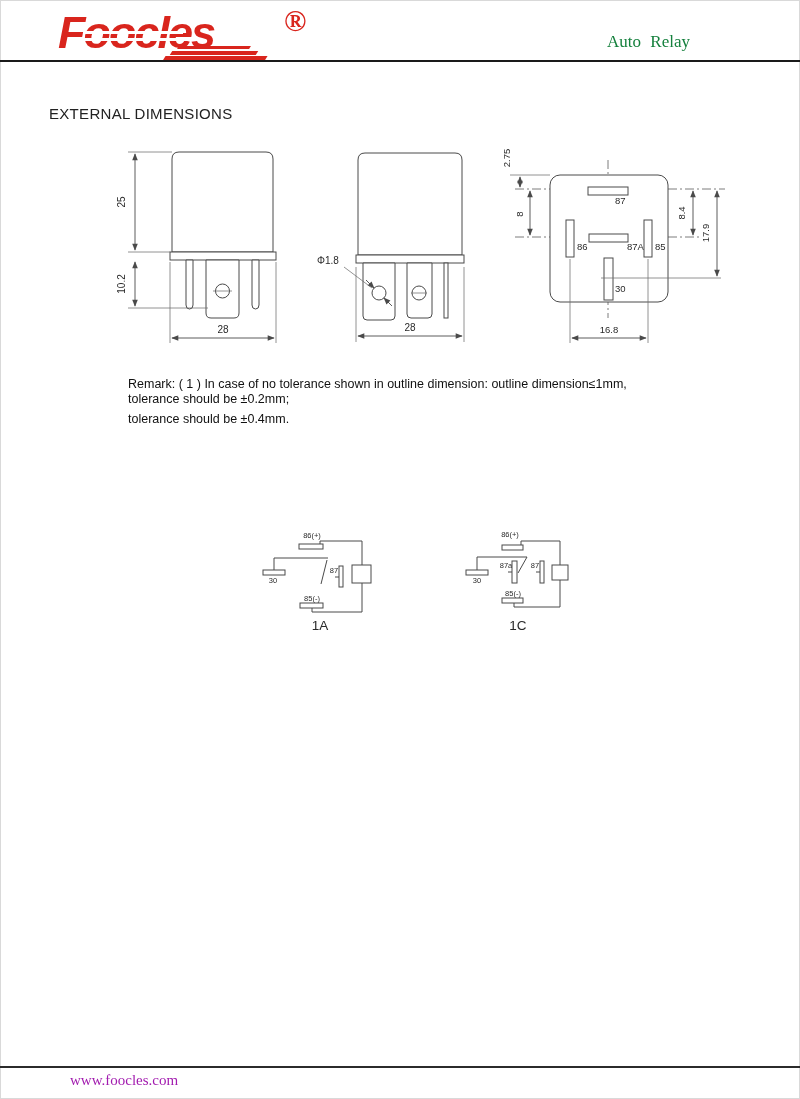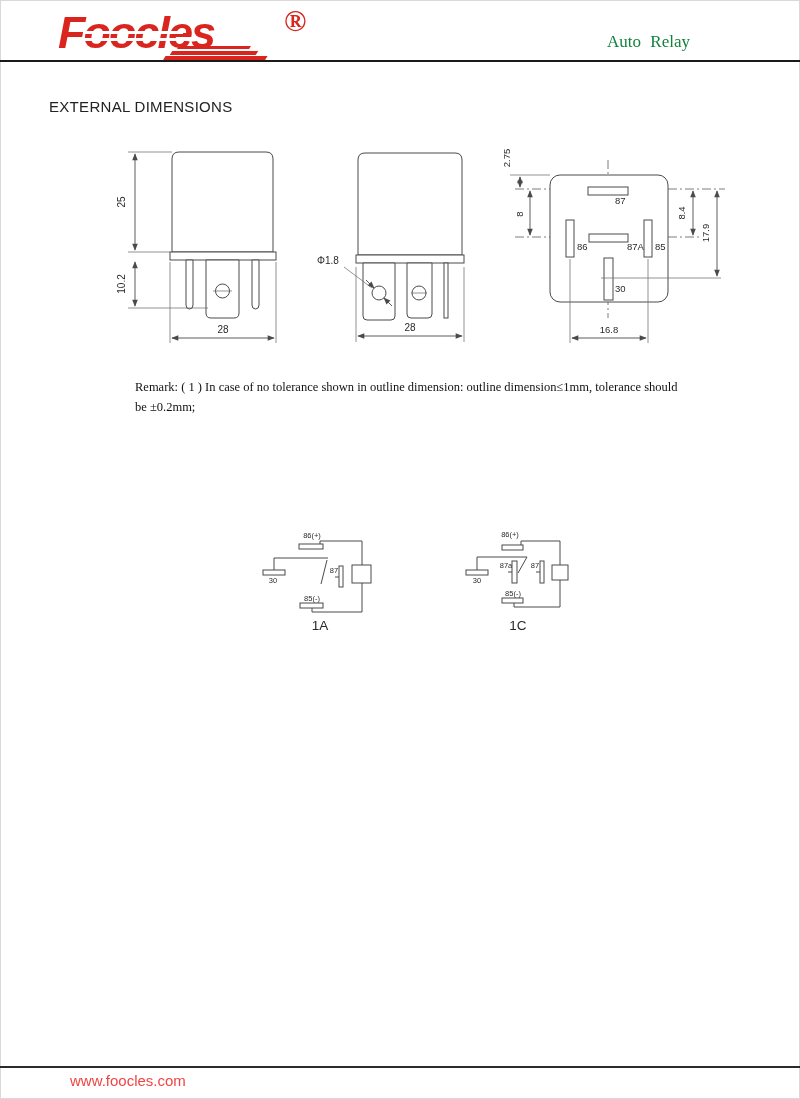--- a/index.html
+++ b/index.html
@@ -25,49 +25,49 @@
   .logo-reg {
     position:absolute; left:226px; top:-4px; color:#d9251d;
     font-size:30px; font-family:"Liberation Serif", serif; font-weight:bold;
   }
   .doc-title {
     position:absolute; right:110px; top:32px; color:#15803d;
     font-family:"Liberation Serif", serif; font-size:17px; word-spacing:5px;
   }
   .rule-top { position:absolute; left:0; top:60px; width:800px; height:2px; background:#1a1a1a; }
   
-  .section-title { position:absolute; left:49px; top:98px; font-size:15px; color:#222; letter-spacing:.3px; }
+  .section-title { position:absolute; left:49px; top:105px; font-size:15px; color:#222; letter-spacing:.3px; }
   
   .draw { position:absolute; }
   #v1 { left:113px; top:136px; }
   #v2 { left:310px; top:136px; }
   #v3 { left:497px; top:136px; }
   #c1 { left:250px; top:520px; }
   #c2 { left:450px; top:520px; }
   .s   { stroke:#4a4a4a; stroke-width:1; fill:none; }
   .sw  { stroke:#4a4a4a; stroke-width:1; fill:#fff; }
   .thin{ stroke:#6e6e6e; stroke-width:.75; fill:none; }
   .cl  { stroke:#5a5a5a; stroke-width:.8; fill:none; stroke-dasharray:9 3 2 3; }
   .dim { stroke:#4a4a4a; stroke-width:.9; fill:none; marker-start:url(#ah); marker-end:url(#ah); }
   .dimE{ stroke:#4a4a4a; stroke-width:.9; fill:none; marker-end:url(#ah); }
   svg text { fill:#2a2a2a; font-family:"Liberation Sans", sans-serif; font-size:10px; }
   text.t9 { font-size:9.5px; }
   text.t7 { font-size:7.5px; }
   text.cap{ font-size:13.5px; }
   
   .remark {
-    position:absolute; left:135px; top:377px; width:548px;
-    font-family:Liberation Serif, serif; font-size:12.5px; color:#111; line-height:20px;
+    position:absolute; left:128px; top:377px; width:548px;
+    font-family:Liberation Sans, sans-serif; font-size:12.5px; color:#111; line-height:15px;
   }
   .remark .l1 { margin-bottom:5px; }
   
   .rule-bottom { position:absolute; left:0; top:1066px; width:800px; height:2px; background:#2b2b2b; }
   .site {
     position:absolute; left:70px; top:1072px;
-    font-family:Liberation Sans, sans-serif; font-size:15px; color:#ef4444;
+    font-family:Liberation Serif, serif; font-size:15px; color:#a21caf;
   }
 </style>
 </head>
 <body>
 
 <div class="page">
 
   <svg width="0" height="0" style="position:absolute">
     <defs>
       <marker id="ah" viewBox="0 0 10 10" refX="9" refY="5" markerWidth="9" markerHeight="7" orient="auto-start-reverse" markerUnits="userSpaceOnUse">
@@ -153,20 +153,21 @@
     <text transform="rotate(-90 188 77)" x="188" y="77" text-anchor="middle" class="t9">8.4</text>
     <path class="dim" d="M220,55 V140"></path>
     <text transform="rotate(-90 212 97)" x="212" y="97" text-anchor="middle" class="t9">17.9</text>
     <path class="thin" d="M73,123 V207 M151,123 V207"></path>
     <path class="dim" d="M75,202 H149"></path>
     <text x="112" y="197" text-anchor="middle" class="t9">16.8</text>
   </svg>
 
   <div class="remark">
     <div class="l1">Remark: ( 1 ) In case of no tolerance shown in outline dimension: outline dimension≤1mm, tolerance should be ±0.2mm;</div>
+    <div>tolerance should be ±0.4mm.</div>
   </div>
 
   <svg id="c1" class="draw" width="150" height="125">
     <text class="t7" x="62" y="18" text-anchor="middle">86(+)</text>
     <rect class="sw" x="49" y="24" width="24" height="5"></rect>
     <path class="s" d="M70,24 V21 H112 V45"></path>
     <rect class="sw" x="102" y="45" width="19" height="18"></rect>
     <path class="s" d="M112,63 V92 H62 V88"></path>
     <rect class="sw" x="50" y="83" width="23" height="5"></rect>
     <text class="t7" x="62" y="81" text-anchor="middle">85(-)</text>

